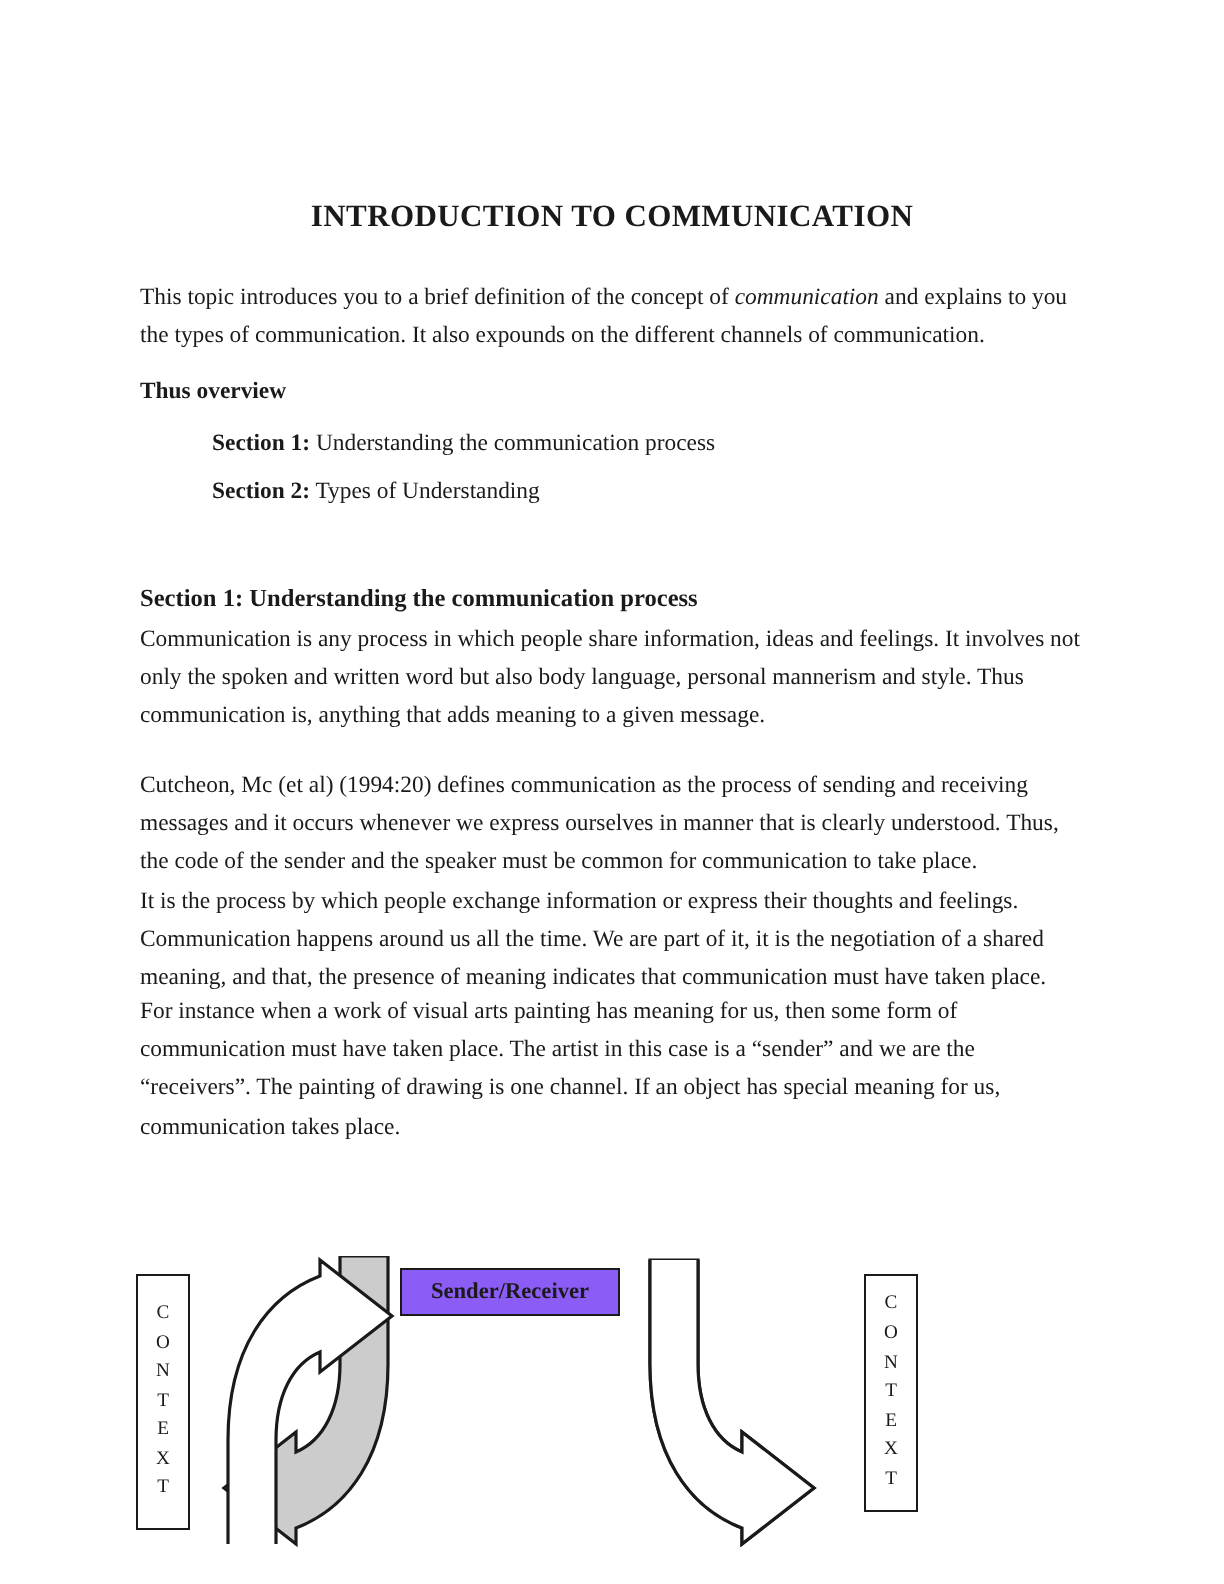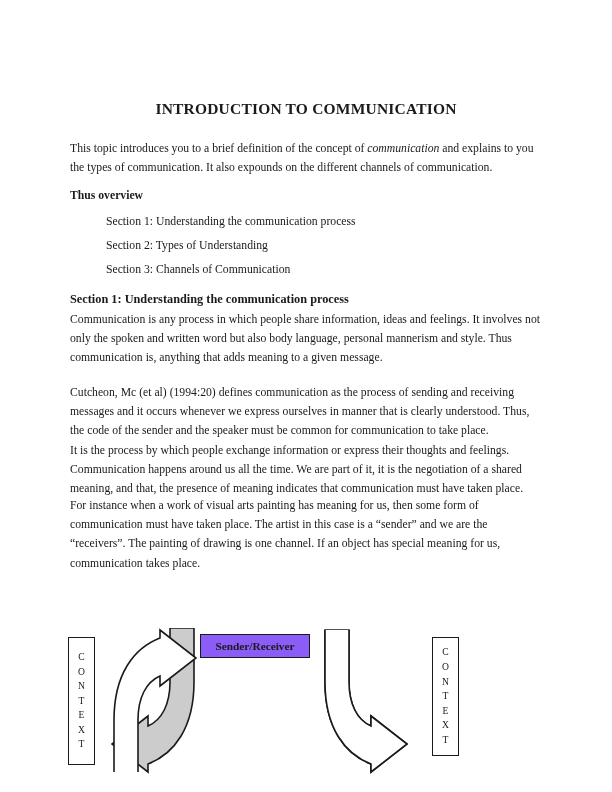--- a/index.html
+++ b/index.html
@@ -62,21 +62,21 @@
   .section-list {
     position: absolute;
     left: 106px;
     top: 210px;
     width: 440px;
   }
   .section-line {
     font-size: 11.7px;
     line-height: 24px;
   }
-  .section-line b { font-weight: normal; margin-top: 12px; }
+  .section-line b { font-weight: bold; margin-top: 12px; }
 
   .sec1-head {
     position: absolute;
     left: 70px;
     top: 292px;
     font-size: 12.3px;
     font-weight: bold;
   }
 
   .par-a { top: 310px; }
@@ -149,21 +149,20 @@
 
   <h1 class="doc-title">INTRODUCTION TO COMMUNICATION</h1>
 
   <p class="col body-par intro-par"><span>This topic introduces you to a brief definition of the concept of </span><i>communication</i><span> and explains to you the types of communication. It also expounds on the different channels of communication.</span></p>
 
   <div class="overview-head">Thus overview</div>
 
   <div class="section-list">
     <div class="section-line"><b>Section 1:</b> <span>Understanding the communication process</span></div>
     <div class="section-line"><b>Section 2:</b> <span>Types of Understanding</span></div>
-    <div class="section-line"><b>Section 3:</b> <span>Channels of Communication</span></div>
   </div>
 
   <div class="sec1-head">Section 1: Understanding the communication process</div>
 
   <p class="col body-par par-a">Communication is any process in which people share information, ideas and feelings. It involves not only the spoken and written word but also body language, personal mannerism and style. Thus communication is, anything that adds meaning to a given message.</p>
   <p class="col body-par par-b" style="white-space: pre-line;">Cutcheon, Mc (et al) (1994:20) defines communication as the process of sending and receiving messages and it occurs whenever we express ourselves in manner that is clearly understood. Thus, the code of the sender and the speaker must be common for communication to take place.
 It is the process by which people exchange information or express their thoughts and feelings. Communication happens around us all the time. We are part of it, it is the negotiation of a shared meaning, and that, the presence of meaning indicates that communication must have taken place.</p>
   <p class="col body-par par-c">For instance when a work of visual arts painting has meaning for us, then some form of communication must have taken place. The artist in this case is a “sender” and we are the “receivers”. The painting of drawing is one channel. If an object has special meaning for us, communication takes place.</p>
 
 

